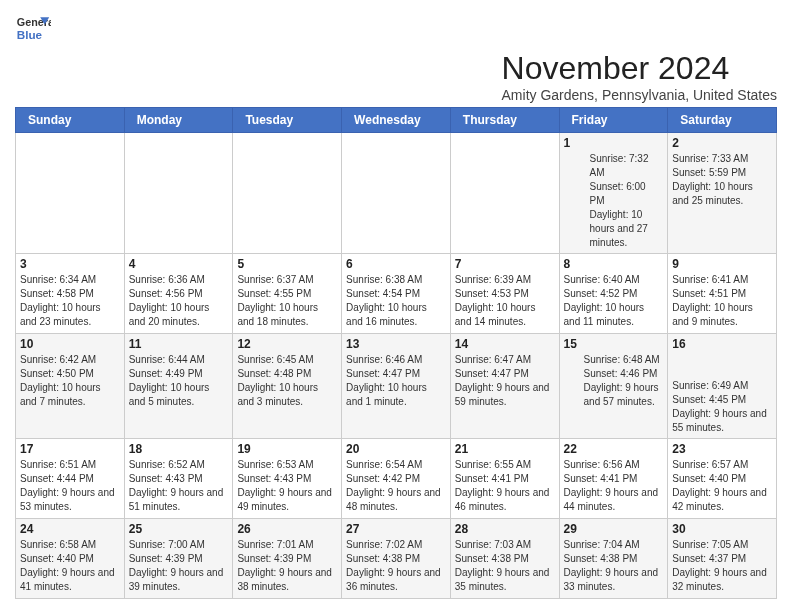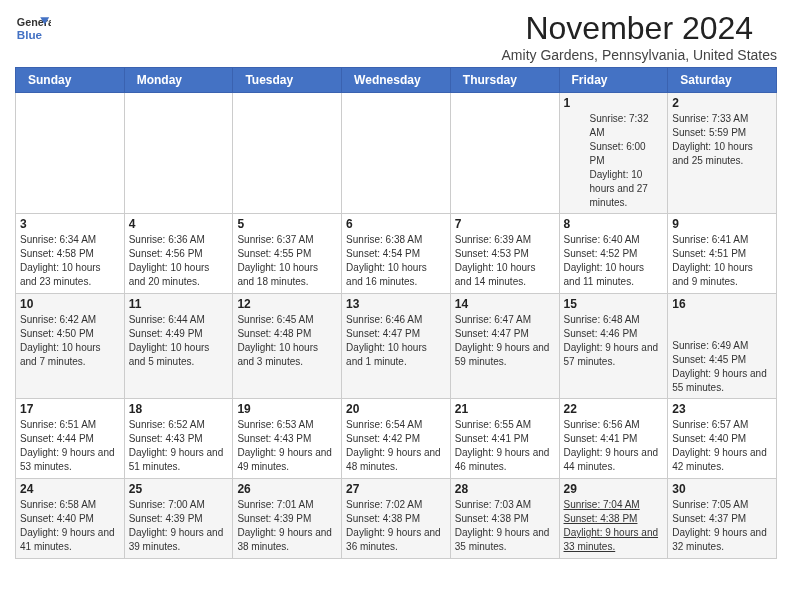--- a/index.html
+++ b/index.html
@@ -19,21 +19,22 @@
     .logo {
       display: flex;
       align-items: center;
       gap: 4px;
     }
     .logo-icon {
       width: 36px;
       height: 36px;
     }
     .title-block {
-      text-align: center;
+      text-align: left;
+      margin-top: 40px;
     }
     .month-title {
       font-size: 32px;
       font-weight: normal;
       color: #222;
     }
     .location {
       font-size: 14px;
       color: #444;
     }
@@ -198,21 +199,21 @@
 Daylight: 10 hours and 1 minute.</div>
         </td>
         <td>
           <span class="day-number">14</span>
           <div class="day-info" style="white-space: pre-line;">Sunrise: 6:47 AM
 Sunset: 4:47 PM
 Daylight: 9 hours and 59 minutes.</div>
         </td>
         <td>
           <span class="day-number">15</span>
-          <div class="day-info" style="white-space: pre-line;">Sunrise: 6:48 AM
+          <div class="day-info" style="white-space: pre-line; margin-left: 20px;">Sunrise: 6:48 AM
 Sunset: 4:46 PM
 Daylight: 9 hours and 57 minutes.</div>
         </td>
         <td>
           <span class="day-number">16</span>
           <div class="day-info" style="white-space: pre-line; margin-top: 28px;">Sunrise: 6:49 AM
 Sunset: 4:45 PM
 Daylight: 9 hours and 55 minutes.</div>
         </td>
       </tr>
@@ -286,21 +287,21 @@
 Daylight: 9 hours and 36 minutes.</div>
         </td>
         <td>
           <span class="day-number">28</span>
           <div class="day-info" style="white-space: pre-line;">Sunrise: 7:03 AM
 Sunset: 4:38 PM
 Daylight: 9 hours and 35 minutes.</div>
         </td>
         <td>
           <span class="day-number">29</span>
-          <div class="day-info" style="white-space: pre-line; text-decoration: underline;">Sunrise: 7:04 AM
+          <div class="day-info" style="white-space: pre-line;">Sunrise: 7:04 AM
 Sunset: 4:38 PM
 Daylight: 9 hours and 33 minutes.</div>
         </td>
         <td>
           <span class="day-number">30</span>
           <div class="day-info" style="white-space: pre-line;">Sunrise: 7:05 AM
 Sunset: 4:37 PM
 Daylight: 9 hours and 32 minutes.</div>
         </td>
       </tr>

